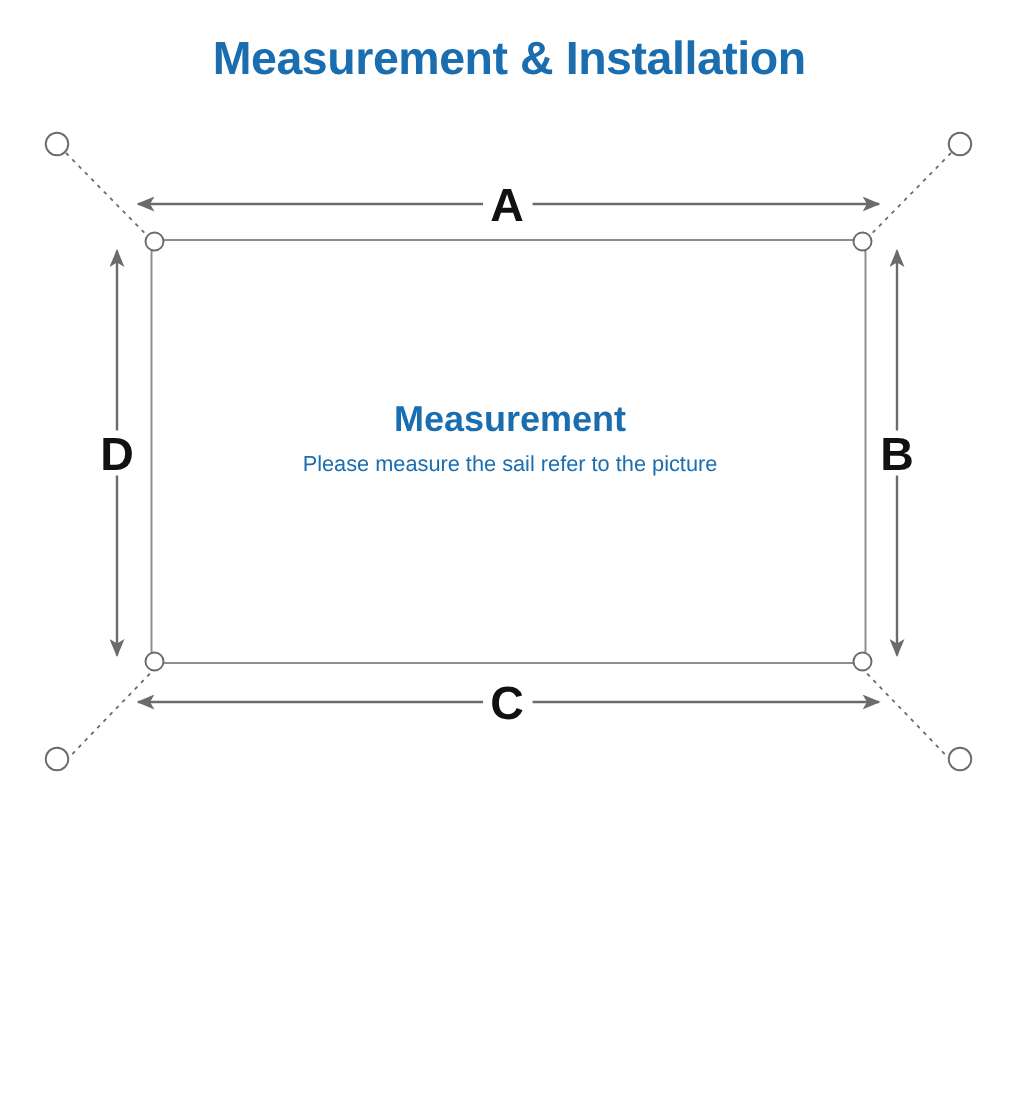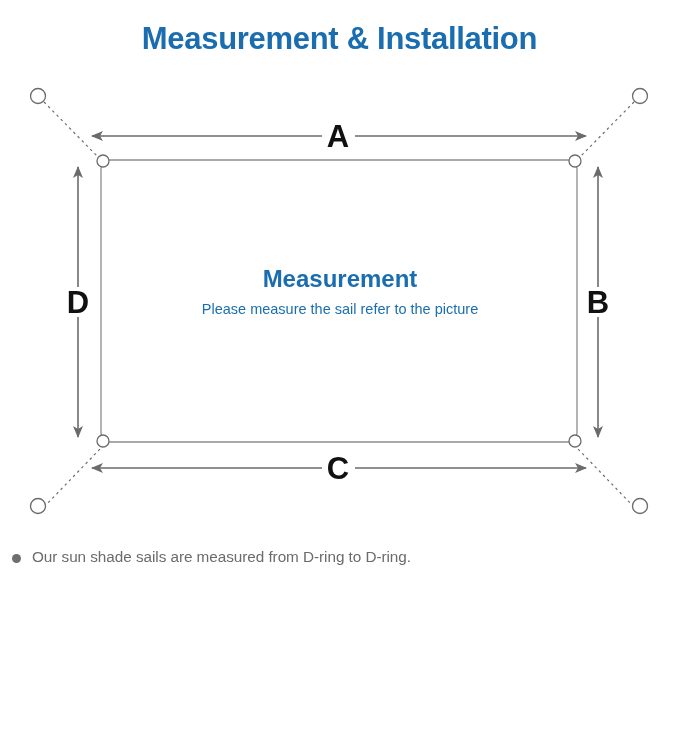--- a/index.html
+++ b/index.html
@@ -146,24 +146,20 @@
       <text class="svg-label" x="598" y="244" text-anchor="middle">B</text>
 
       <text class="svg-center-title" x="340" y="218" text-anchor="middle">Measurement</text>
       <text class="svg-center-sub" x="340" y="245" text-anchor="middle">Please measure the sail refer to the picture</text>
 
     </svg>
   </div>
 
   <div class="notes">
 
-    <div class="note">
-      <span class="dot"></span>
-      <span class="txt">Our sun shade sails are measured from D-ring to D-ring.</span>
-    </div>
 
 
 
 
 
   </div>
 
 </div>
 
 </body></html>

